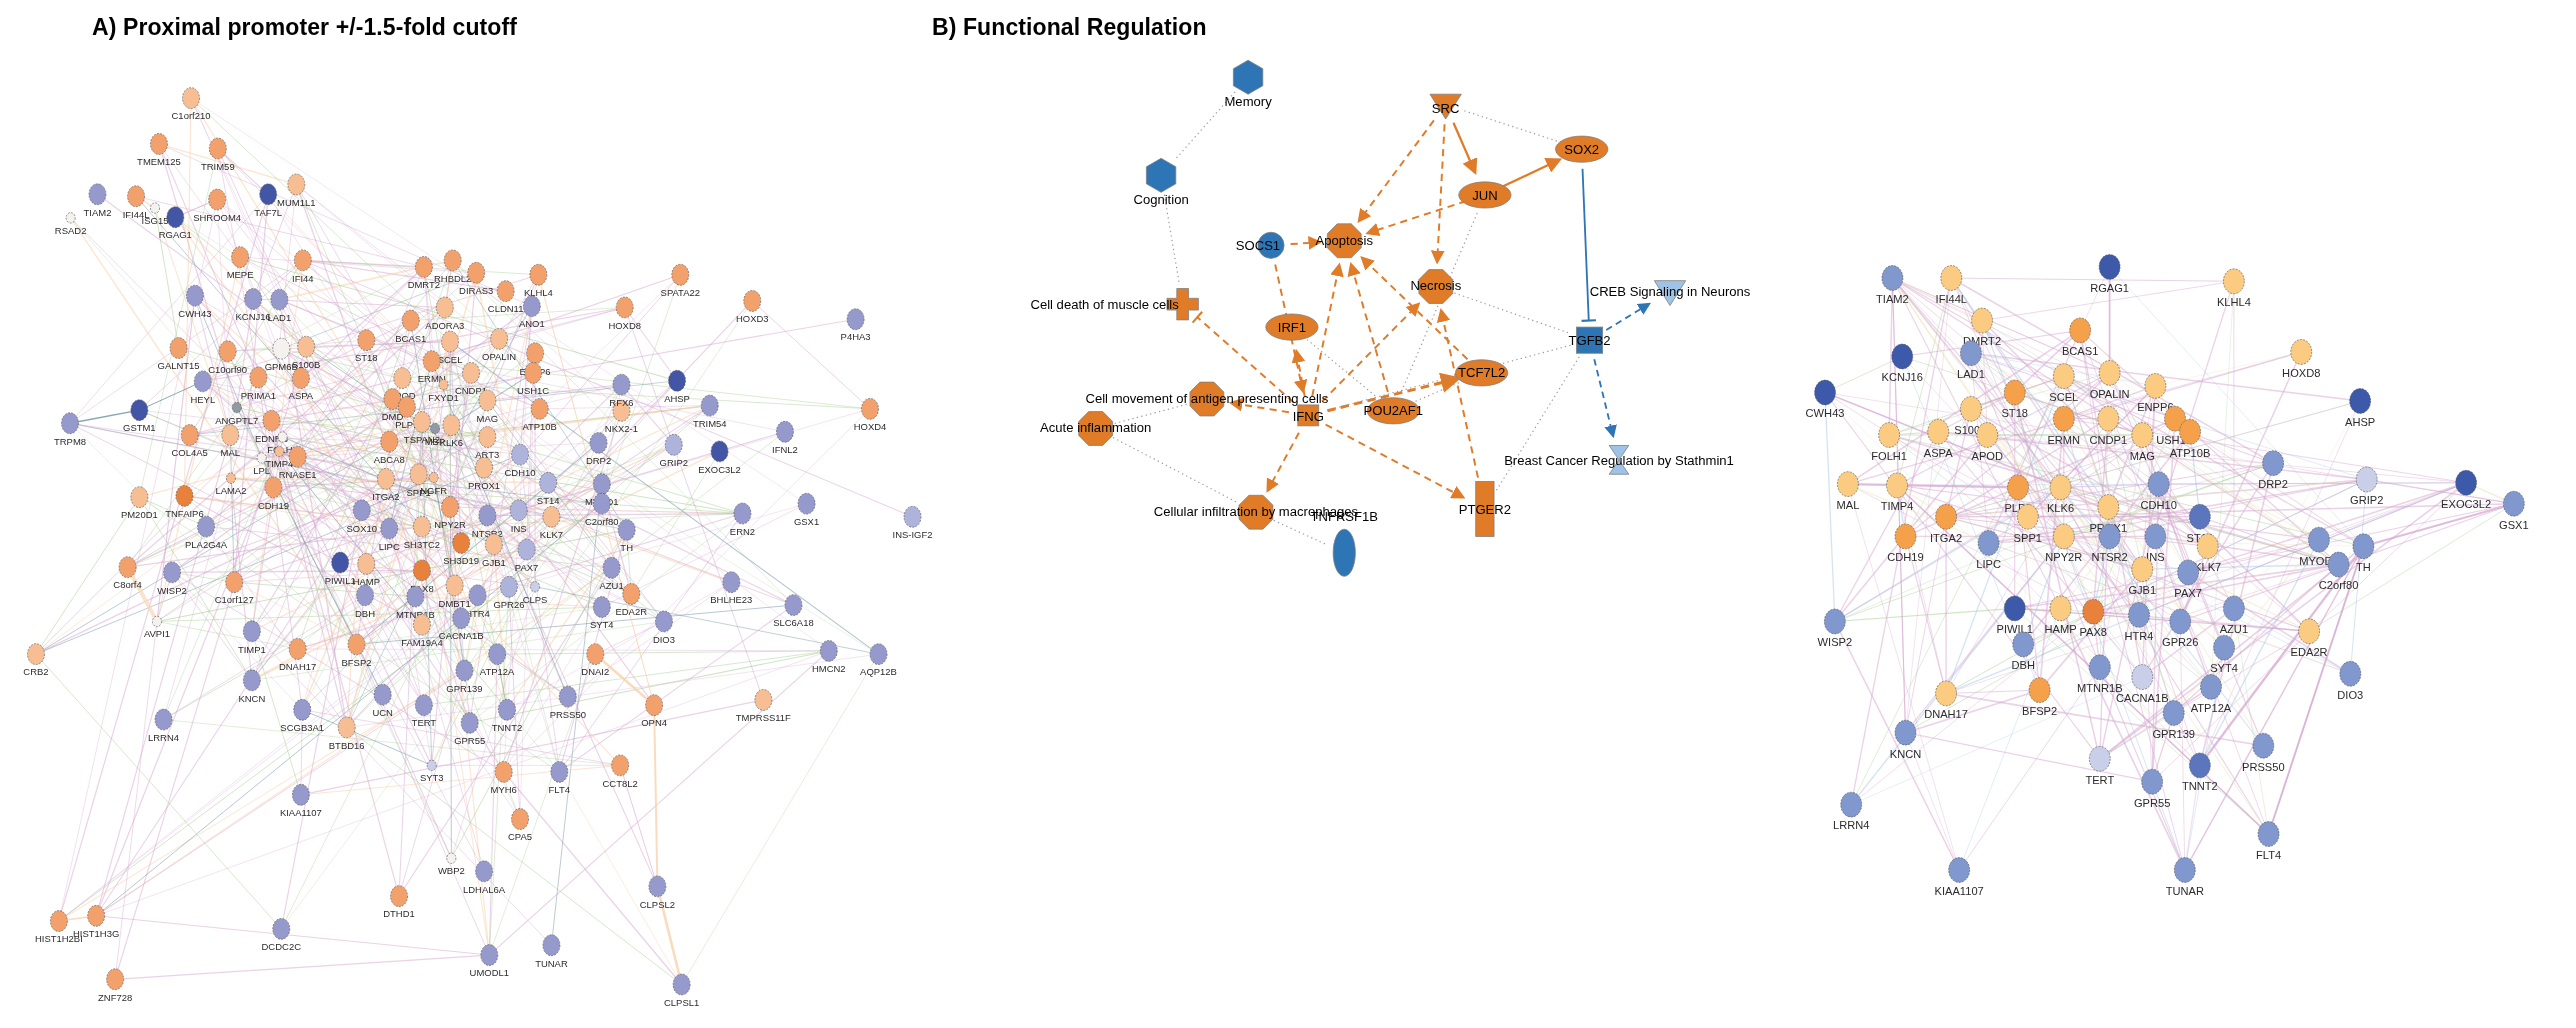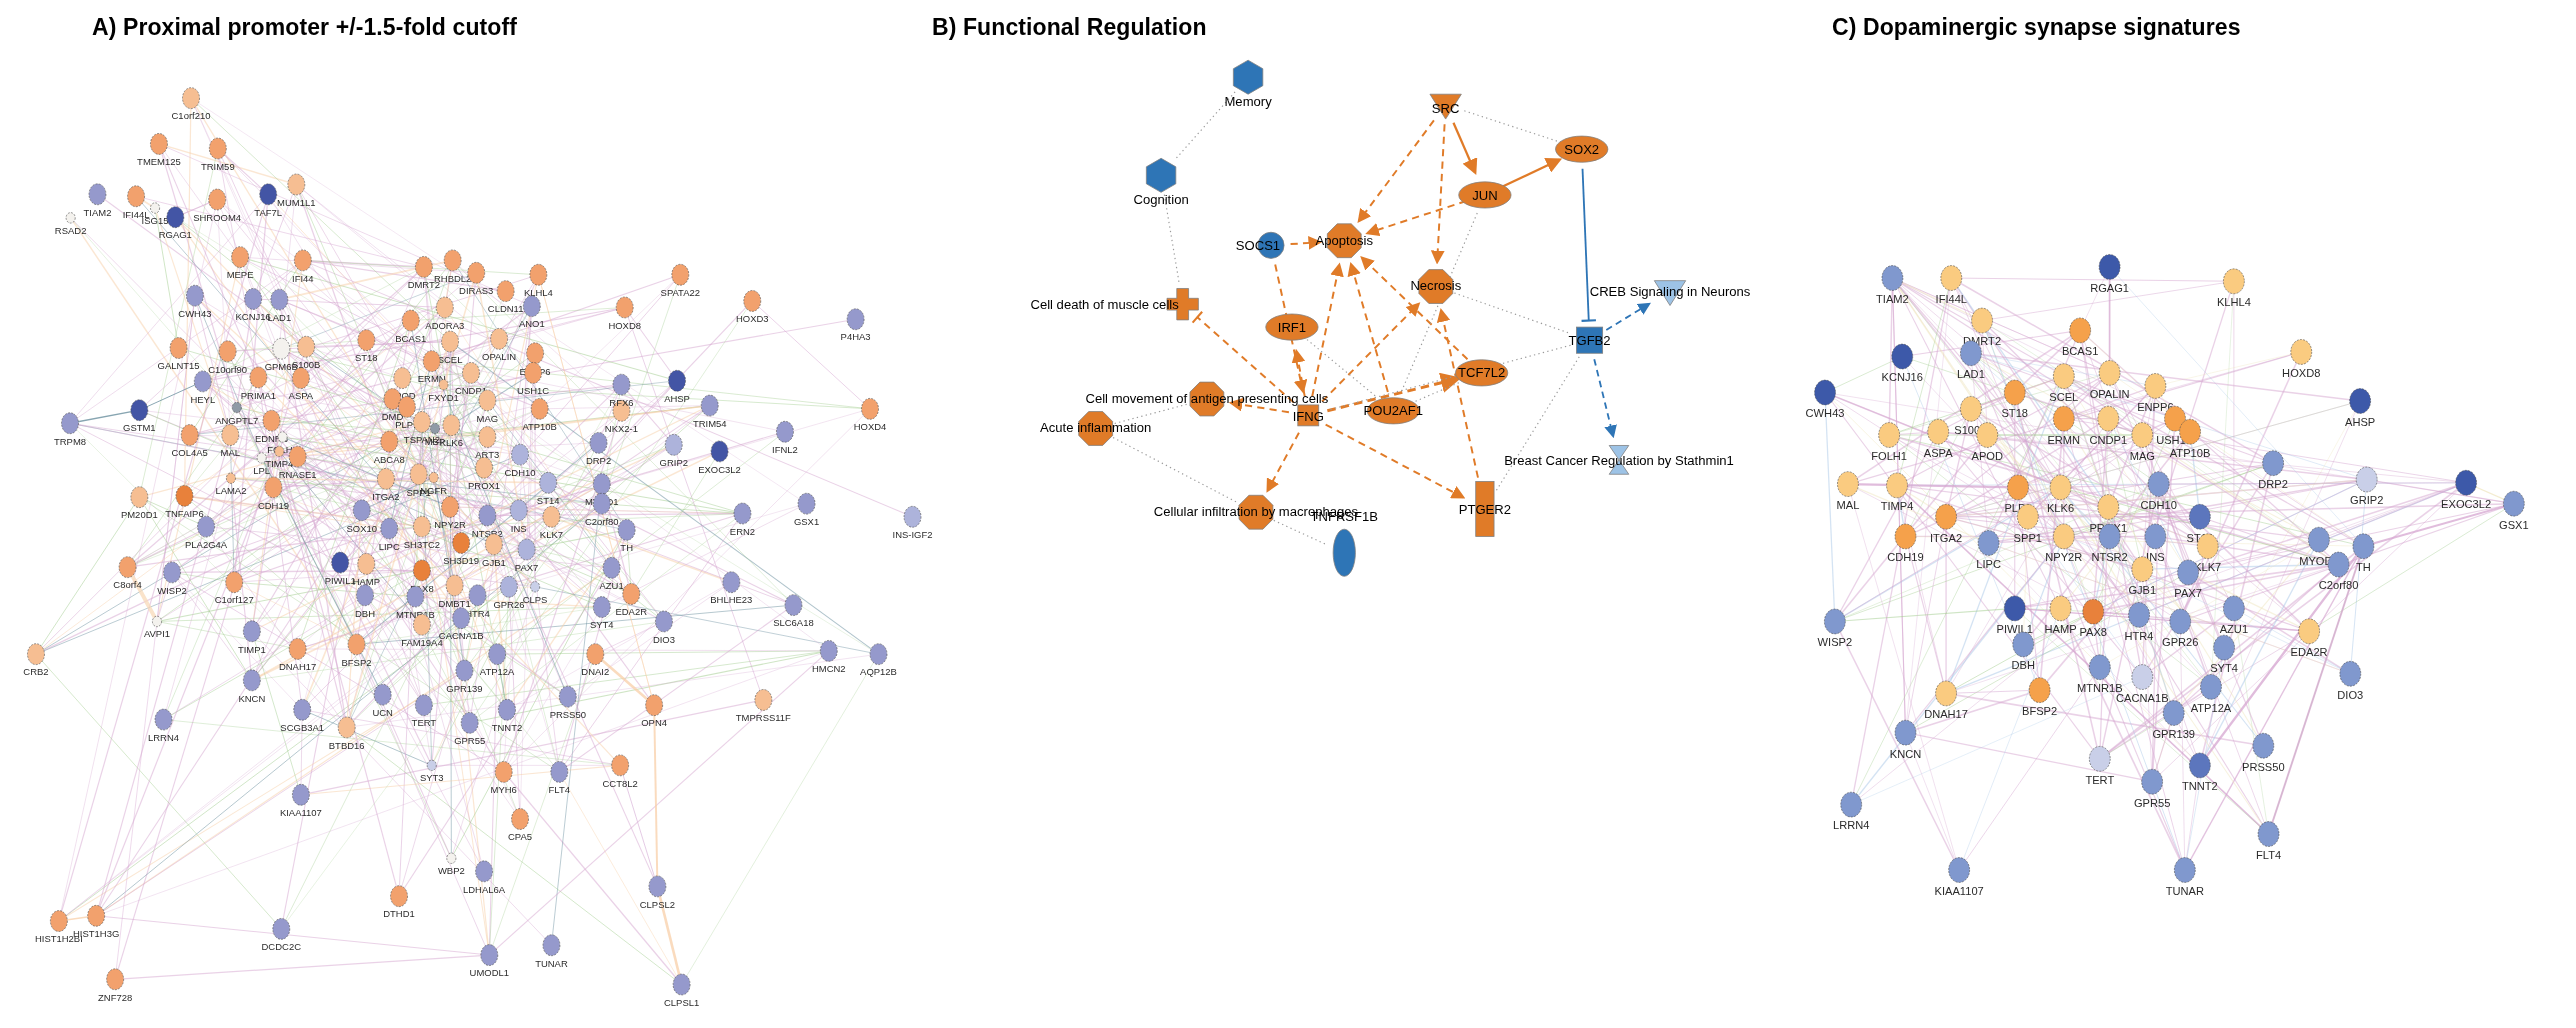--- a/index.html
+++ b/index.html
@@ -8,21 +8,20 @@
   .panel-title{position:absolute;font-size:23px;font-weight:600;color:#000;letter-spacing:0.1px;white-space:nowrap;}
   svg{position:absolute;top:0;left:0;overflow:visible;}
   text{font-family:"Liberation Sans", sans-serif;}
 </style>
 </head>
 <body>
 
 <div class="stage">
   <div class="panel-title" style="left:92px;top:14.4px;">A) Proximal promoter +/-1.5-fold cutoff</div>
   <div class="panel-title" style="left:932px;top:14.4px;">B) Functional Regulation</div>
-  <div class="panel-title" style="left:1832px;top:14.4px;">C) Dopaminergic synapse signatures</div>
   <svg id="svgA" width="2576" height="1029" viewBox="0 0 3938 1573">
       <g>
         <line x1="243" y1="220" x2="453" y2="282" stroke="#F8CFA8" stroke-width="2.12" stroke-opacity="0.5"></line>
         <line x1="590" y1="732" x2="825" y2="625" stroke="#D5A6D0" stroke-width="1.09" stroke-opacity="0.5"></line>
         <line x1="688" y1="775" x2="455" y2="992" stroke="#D5A6D0" stroke-width="0.99" stroke-opacity="0.5"></line>
         <line x1="240" y1="950" x2="590" y2="732" stroke="#D5A6D0" stroke-width="1.24" stroke-opacity="0.5"></line>
         <line x1="418" y1="745" x2="663" y2="730" stroke="#D5A6D0" stroke-width="1.97" stroke-opacity="0.5"></line>
         <line x1="1150" y1="460" x2="1330" y2="625" stroke="#D5A6D0" stroke-width="1.46" stroke-opacity="0.5"></line>
         <line x1="240" y1="950" x2="367" y2="393" stroke="#F8CFA8" stroke-width="1.89" stroke-opacity="0.5"></line>
         <line x1="920" y1="928" x2="635" y2="912" stroke="#F8CFA8" stroke-width="2.00" stroke-opacity="0.5"></line>

